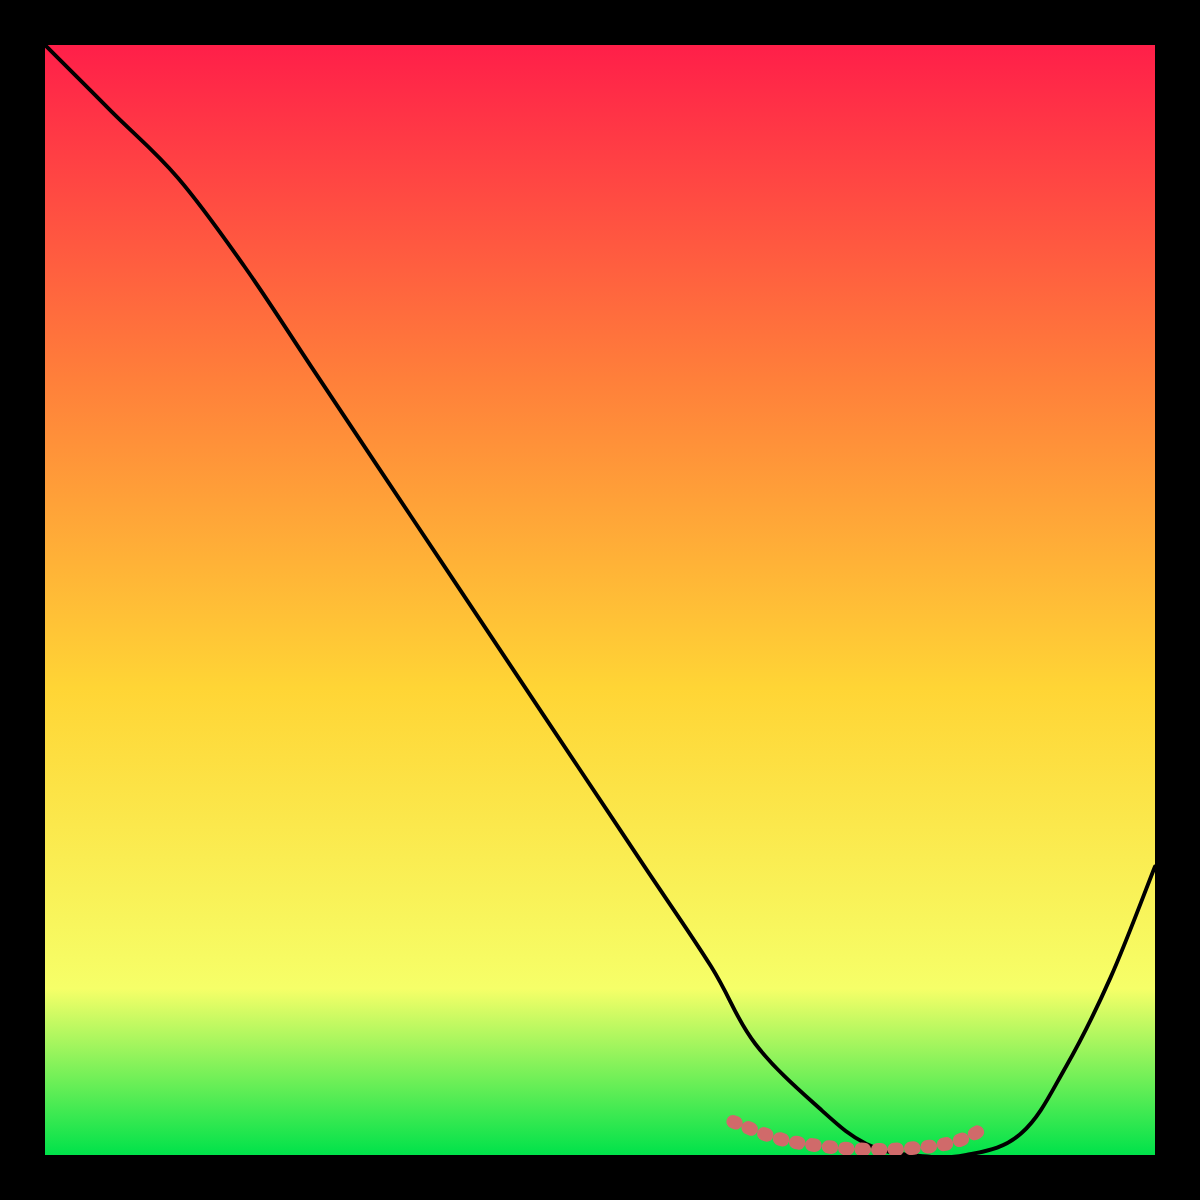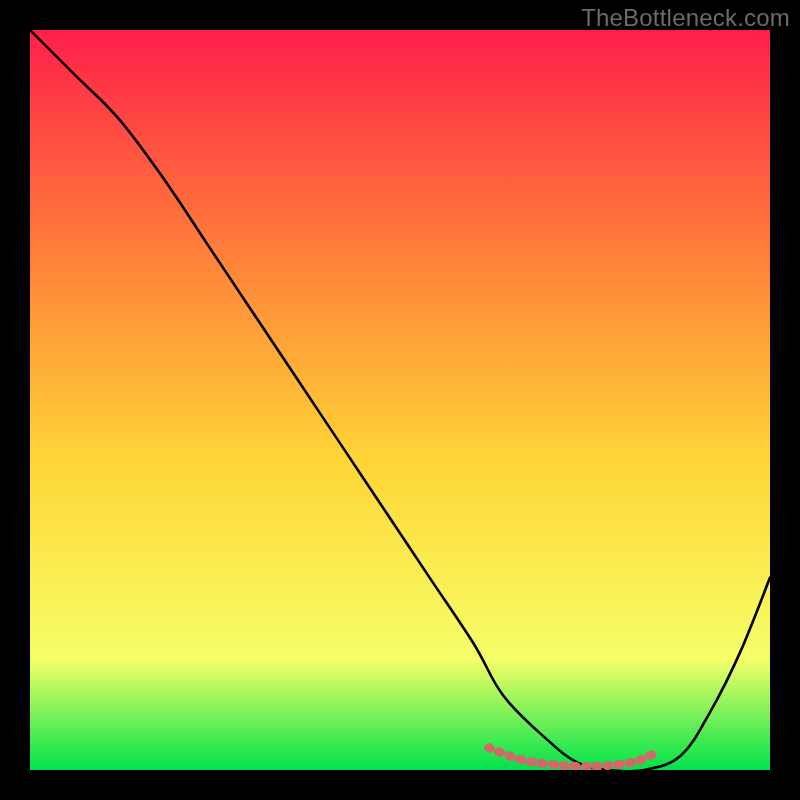--- a/index.html
+++ b/index.html
@@ -32,21 +32,20 @@
     left: 30px;
     top: 30px;
     width: 740px;
     height: 740px;
   }
 </style>
 </head>
 <body>
 
 <div class="wrap">
-  <div class="watermark">TheBottleneck.com</div>
 
   <svg class="chart" viewBox="0 0 740 740" preserveAspectRatio="none">
 
     <defs>
       <linearGradient id="bg-grad" x1="0" y1="0" x2="0" y2="1">
         <stop offset="0%" stop-color="#ff1f49"></stop>
         <stop offset="30%" stop-color="#ff7f3a"></stop>
         <stop offset="58%" stop-color="#ffd535"></stop>
         <stop offset="85%" stop-color="#f6ff68"></stop>
         <stop offset="100%" stop-color="#00e24a"></stop>

